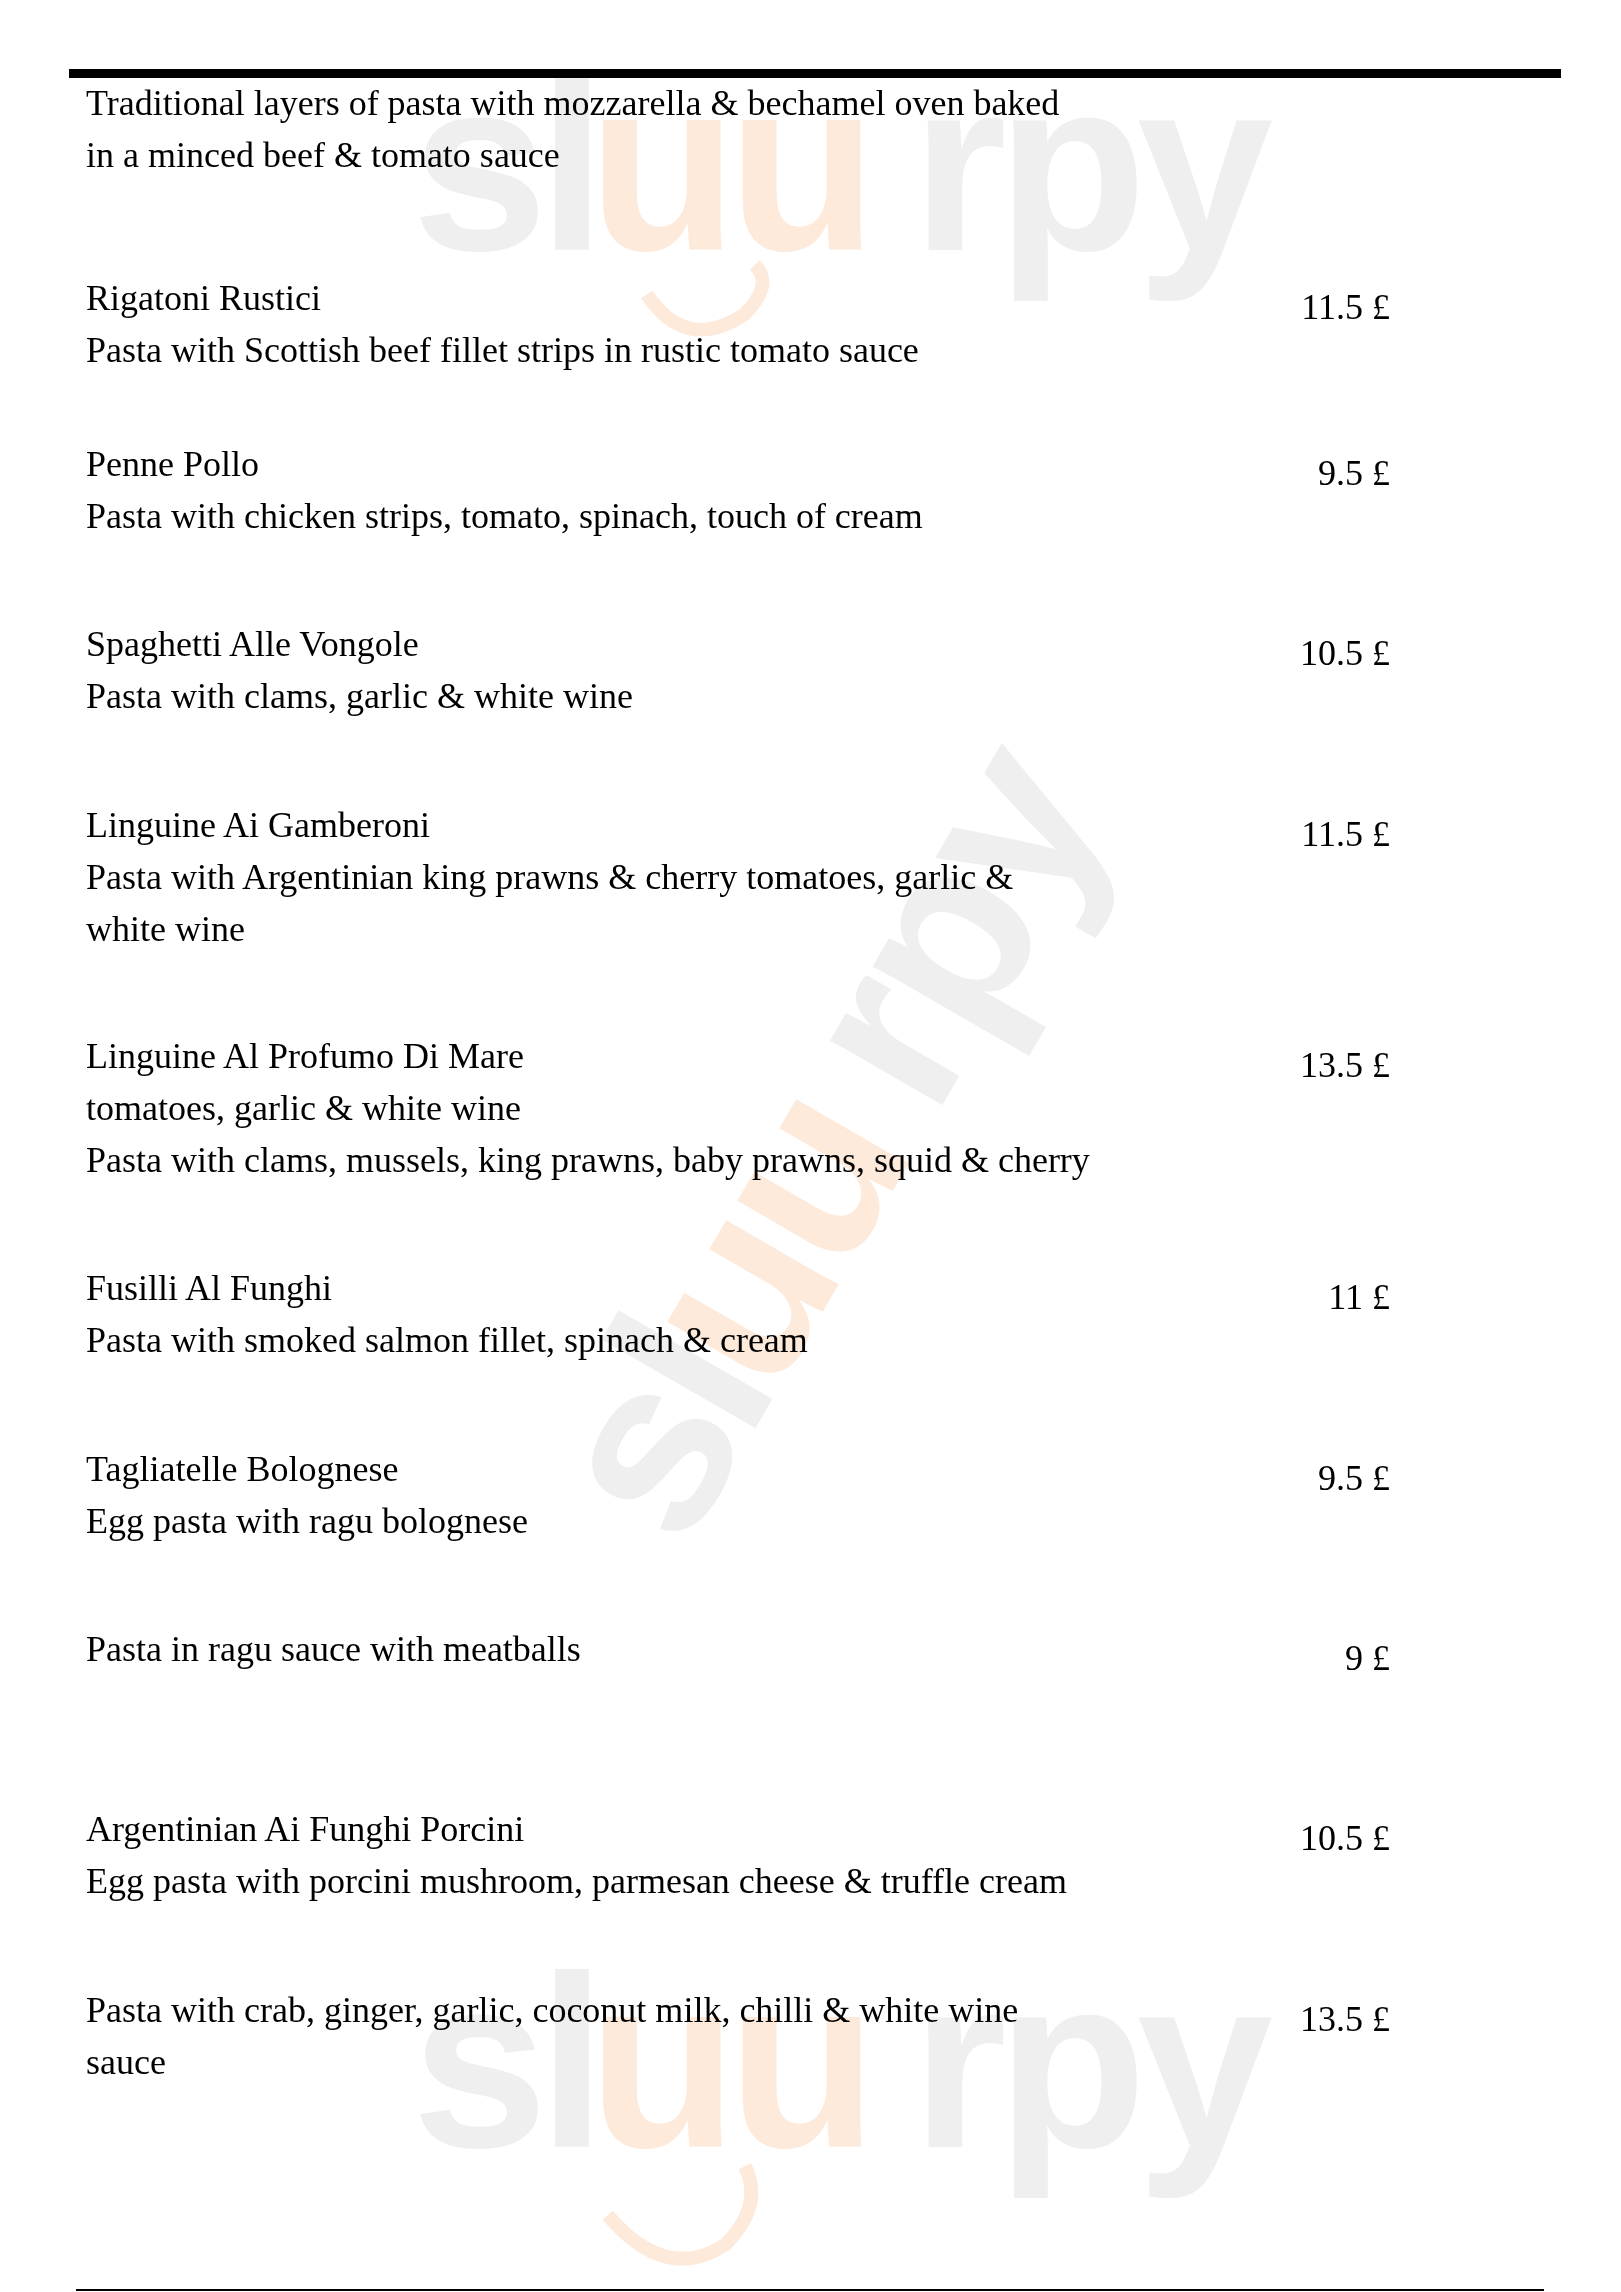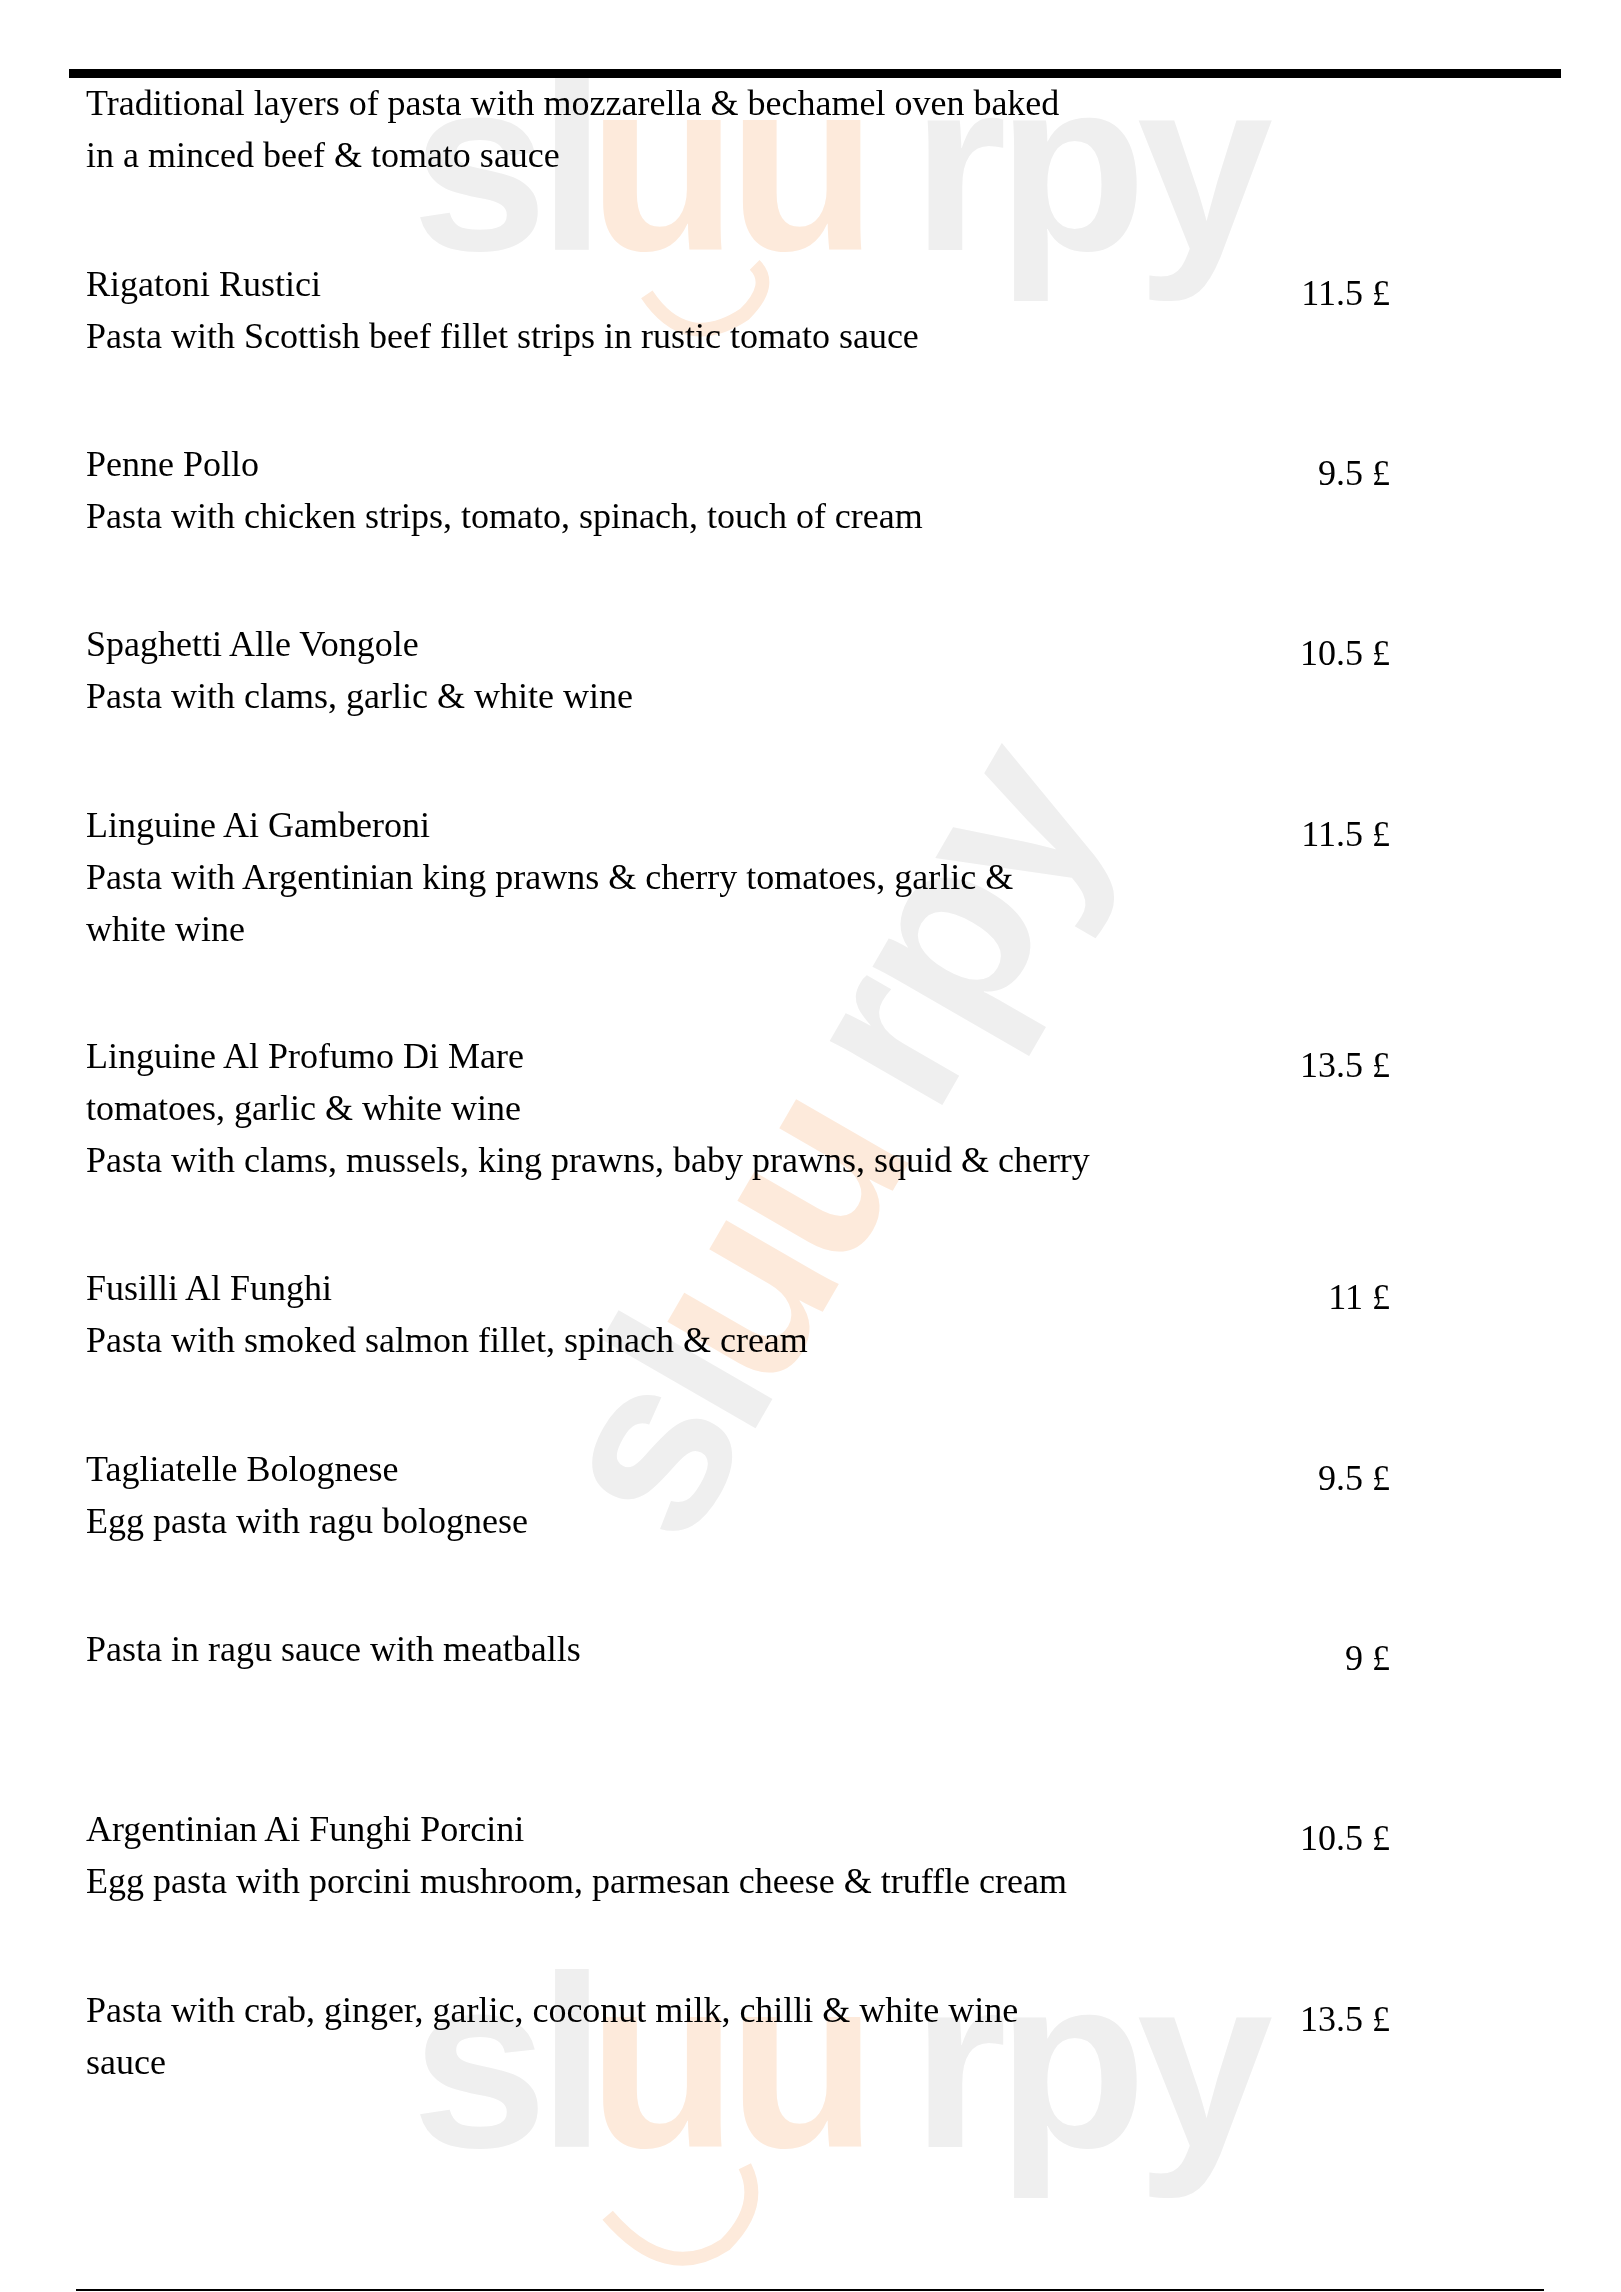--- a/index.html
+++ b/index.html
@@ -38,21 +38,21 @@
 
 <div class="rule-top"></div>
 
 <div class="content">
 
   <div class="item" style="top:77px;">
     <div class="desc-line">Traditional layers of pasta with mozzarella &amp; bechamel oven baked</div>
     <div class="desc-line">in a minced beef &amp; tomato sauce</div>
   </div>
 
-  <div class="item" style="top:258px;font-family:Liberation Serif, serif;">
+  <div class="item" style="top:272px;font-family:Liberation Serif, serif;">
     <div class="name">Rigatoni Rustici</div>
     <div class="price">11.5 £</div>
     <div class="desc-line">Pasta with Scottish beef fillet strips in rustic tomato sauce</div>
   </div>
 
   <div class="item" style="top:438px;">
     <div class="name">Penne Pollo</div>
     <div class="price">9.5 £</div>
     <div class="desc-line">Pasta with chicken strips, tomato, spinach, touch of cream</div>
   </div>

